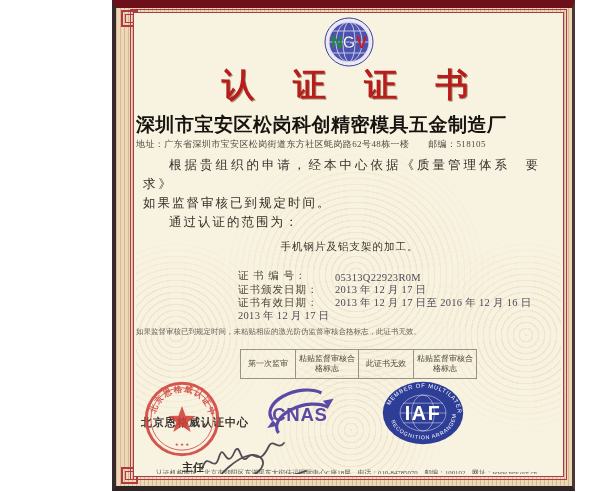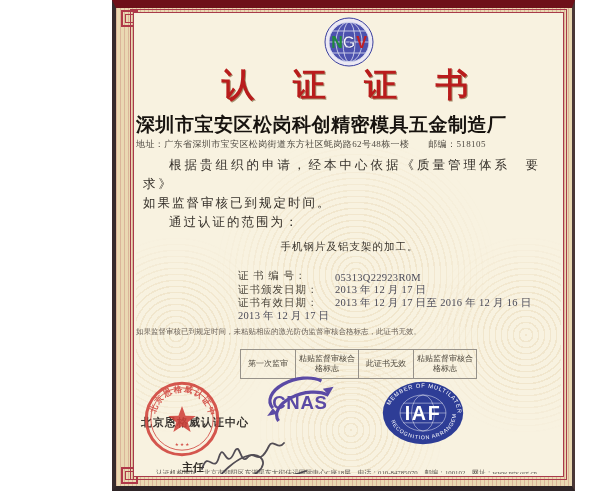--- a/index.html
+++ b/index.html
@@ -64,21 +64,21 @@
   .audit td{border:1px solid #97928a;font-size:8px;color:#4c463c;text-align:center;
     vertical-align:middle;padding:1px 2px;height:26px;line-height:10px;}
   .audit td.narrow{width:50px;} .audit td.wide{width:58px;}
 
   .seal-wrap{position:absolute;left:8px;top:366px;width:76px;height:76px;z-index:2;opacity:.88;}
   .seal-overprint{position:absolute;left:0px;top:400px;width:118px;text-align:center;z-index:1;
     font-size:11px;font-weight:bold;color:#3a3632;letter-spacing:1px;}
   .sig-wrap{position:absolute;left:56px;top:418px;z-index:3;}
   .director{position:absolute;left:46px;top:445px;font-size:11px;font-weight:bold;color:#2f2b26;z-index:2;}
 
-  .cnas-wrap{position:absolute;left:128px;top:356px;width:72px;text-align:center;}
+  .cnas-wrap{position:absolute;left:128px;top:368px;width:72px;text-align:center;}
   .cnas-caption{position:absolute;left:128px;top:440px;width:72px;text-align:center;color:#44405a;}
   .cnas-caption .c1{font-size:6.5px;letter-spacing:1px;}
   .cnas-caption .c2{font-size:8.5px;font-weight:bold;letter-spacing:.5px;}
 
   .iaf-wrap{position:absolute;left:246px;top:366px;}
 
   .footer-line{position:absolute;top:453px;left:-6px;right:-2px;text-align:center;
     font-size:6.8px;color:#57514b;letter-spacing:0;}
 </style>
 </head>

